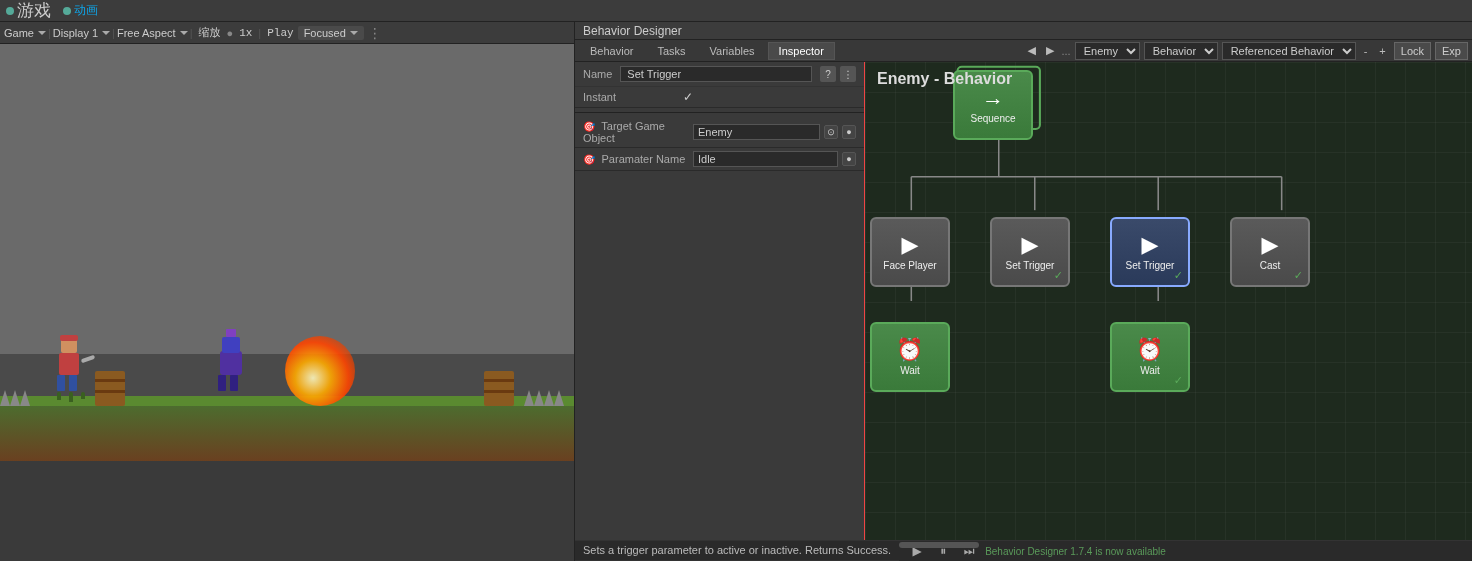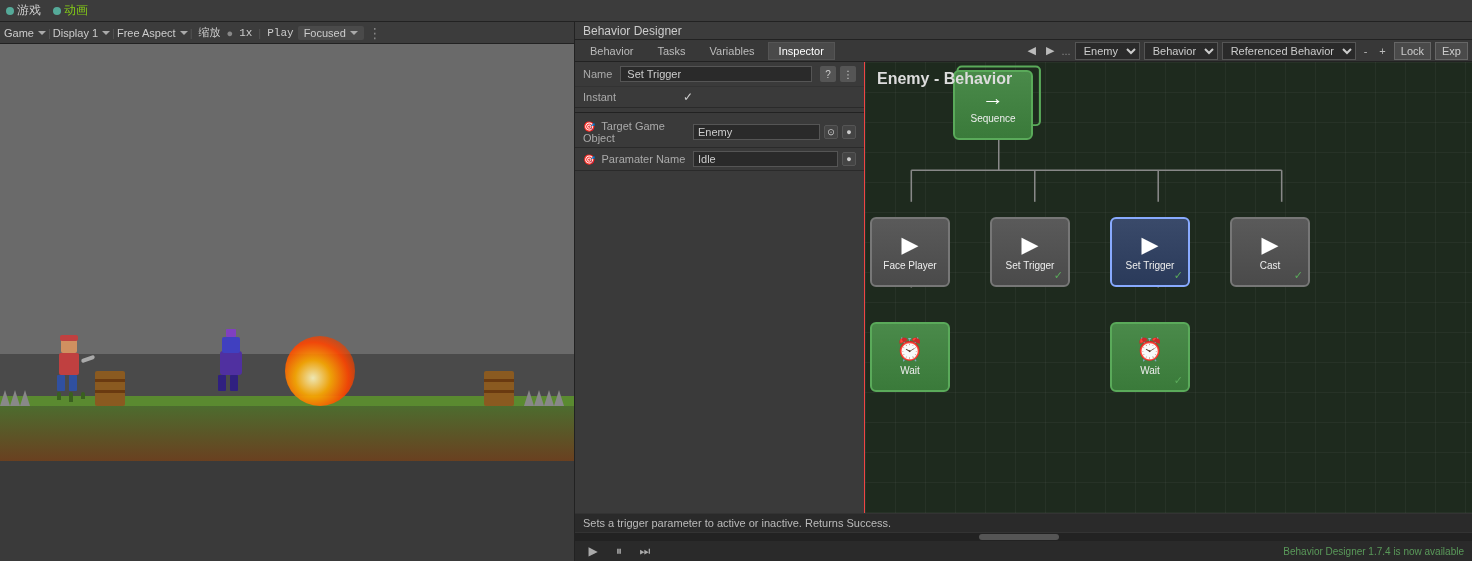--- a/index.html
+++ b/index.html
@@ -342,21 +342,21 @@
       width: 100%;
       height: 100%;
       pointer-events: none;
     }
 
     
     .bd-bottom {
       background: #2a2a2a;
       border-top: 1px solid #333;
       display: flex;
-      flex-direction: column;
+      flex-direction: row;
     }
     .bd-status-bar {
       padding: 3px 8px;
       font-size: 11px;
       color: #bbb;
       border-bottom: 1px solid #333;
     }
     .bd-scroll-bar {
       height: 8px;
       background: #222;
@@ -406,25 +406,25 @@
       bottom: 3px;
       right: 5px;
       color: #5aaa5a;
       font-size: 11px;
     }
   </style>
 </head>
 <body>
 
 <div class="top-bar">
-  <span style="color:#ccc;font-size:12px;cursor:pointer;display:flex;align-items:center;gap:3px;">
+  <span style="color:#ccc;font-size:17px;cursor:pointer;display:flex;align-items:center;gap:3px;">
     <span style="width:8px;height:8px;background:#5a9;border-radius:50%;display:inline-block;"></span>
     <span>游戏</span>
   </span>
-  <span style="color:#84cc16;font-size:12px;cursor:pointer;display:flex;align-items:center;gap:3px;">
+  <span style="color:#0ea5e9;font-size:12px;cursor:pointer;display:flex;align-items:center;gap:3px;">
     <span style="width:8px;height:8px;background:#5a9;border-radius:50%;display:inline-block;"></span>
     <span>动画</span>
   </span>
 </div>
 
 <div class="main-container">
 
   <div class="game-panel">
 
     <div class="game-toolbar">

